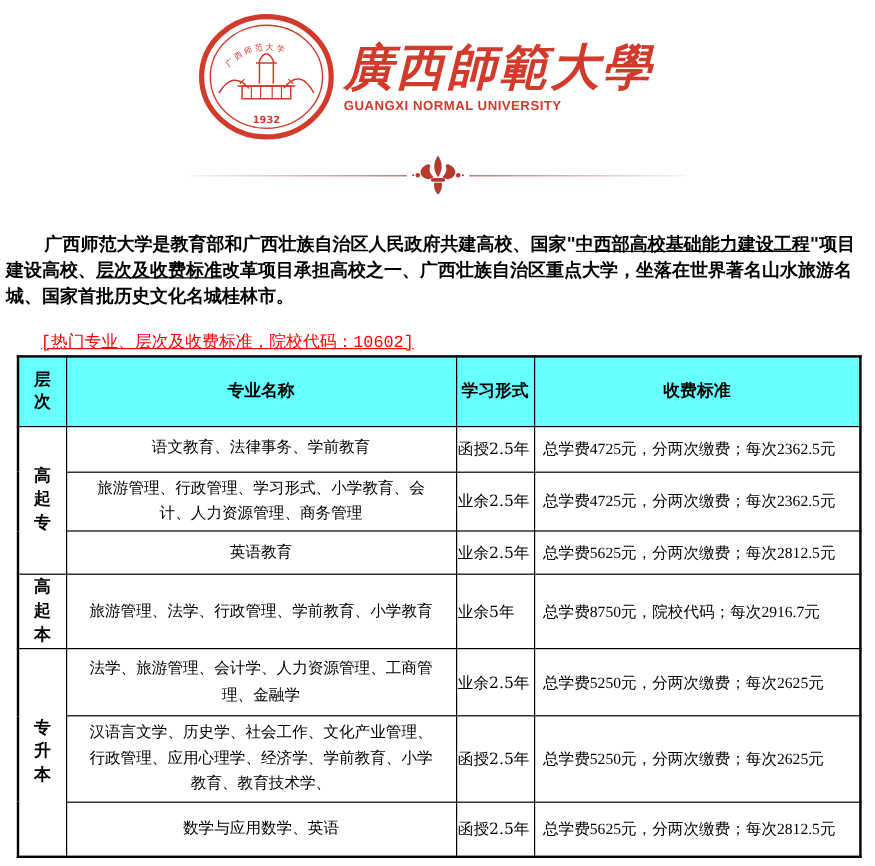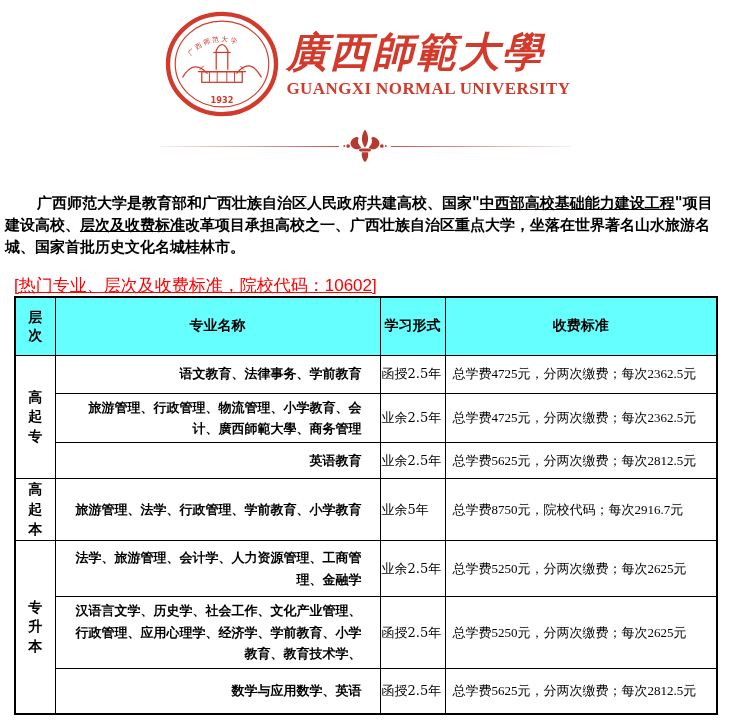--- a/index.html
+++ b/index.html
@@ -18,59 +18,60 @@
   .banner{width:412px;margin:10px auto 0;}
   .banner-top{display:flex;align-items:center;}
   .seal{width:126px;height:108px;flex:0 0 auto;color:var(--brand-red);}
   .titles{flex:1;text-align:left;padding-left:2px;overflow:hidden;}
   .title-cn{
     font-family:"DejaVu Serif","Liberation Serif",serif;
     font-size:41px;font-weight:bold;font-style:italic;
     color:var(--brand-red);letter-spacing:2px;line-height:1.15;white-space:nowrap;
   }
   .title-en{
-    font-family:Liberation Serif, serif;
-    font-size:17px;font-weight:800;color:var(--brand-red);
+    font-family:Liberation Sans, sans-serif;
+    font-size:11px;font-weight:800;color:var(--brand-red);
     letter-spacing:0.4px;margin-top:3px;white-space:nowrap;
   }
   .divider{display:flex;align-items:center;height:52px;margin-top:2px;}
   .divider .line{flex:1 1 auto;height:1px;}
   .line-l{background:linear-gradient(to right,rgba(181,57,46,.08),rgba(181,57,46,.85));}
   .line-r{background:linear-gradient(to left,rgba(181,57,46,.08),rgba(181,57,46,.85));}
   .fleur{width:44px;height:42px;margin:0 4px;color:var(--line-red);}
   
   .intro{
     margin:20px 5px 0;font-size:15px;line-height:22px;font-weight:bold;
     text-indent:32px;word-break:break-all;
   }
   .intro .u{text-decoration:underline;}
   
   .notice-wrap{margin:16px 0 2px 14px;height:20px;}
   .notice{
-    display:inline-block;color:var(--notice-red);font-size:17px;
-    font-family:Liberation Sans, sans-serif;
+    display:inline-block;color:var(--notice-red);font-size:14px;
+    font-family:Liberation Mono, monospace;
     text-decoration:underline;
+    margin-left:20px;
   }
   
   table.fees{
     border-collapse:collapse;table-layout:fixed;width:702px;margin-left:14px;
     font-family:"DejaVu Serif","Liberation Serif",serif;font-size:13px;
     border:2px solid #000;
   }
   .fees th,.fees td{border:1px solid #000;padding:0;}
   .fees thead th{
     background:var(--header-bg);font-weight:bold;font-size:14px;
     height:58px;text-align:center;vertical-align:middle;
   }
   .fees thead th.vh{white-space:pre-line;line-height:1.3;}
   td.level{
     font-weight:bold;font-size:14px;text-align:center;vertical-align:middle;
     white-space:pre-line;line-height:1.4;
   }
-  td.majors{padding:3px 18px;line-height:1.65;vertical-align:middle;text-align:right;font-weight:bold;}
+  td.majors{padding:3px 18px;line-height:1.65;vertical-align:middle;text-align:center;}
   td.mode{vertical-align:middle;white-space:nowrap;padding:0 1px;}
   td.fee{padding:3px 7px;vertical-align:middle;text-align:left;line-height:1.5;font-family:Liberation Serif, serif;}
 </style>
 </head>
 <body>
 
 <div class="page">
 
   <div class="banner">
     <div class="banner-top">
@@ -144,21 +145,21 @@
     <tbody id="tbody">
         <tr style="height: 38px;">
           <td rowspan="3" class="level">高
 起
 专</td>
           <td class="majors">语文教育、法律事务、学前教育</td>
           <td class="mode">函授2.5年</td>
           <td class="fee">总学费4725元，分两次缴费；每次2362.5元</td>
         </tr>
         <tr style="height: 44px;">
-          <td class="majors">旅游管理、行政管理、物流管理、小学教育、会计、廣西師範大學、商务管理</td>
+          <td class="majors">旅游管理、行政管理、学习形式、小学教育、会计、人力资源管理、商务管理</td>
           <td class="mode">业余2.5年</td>
           <td class="fee">总学费4725元，分两次缴费；每次2362.5元</td>
         </tr>
         <tr style="height: 36px;">
           <td class="majors">英语教育</td>
           <td class="mode">业余2.5年</td>
           <td class="fee">总学费5625元，分两次缴费；每次2812.5元</td>
         </tr>
         <tr style="height: 62px;">
           <td rowspan="1" class="level">高

